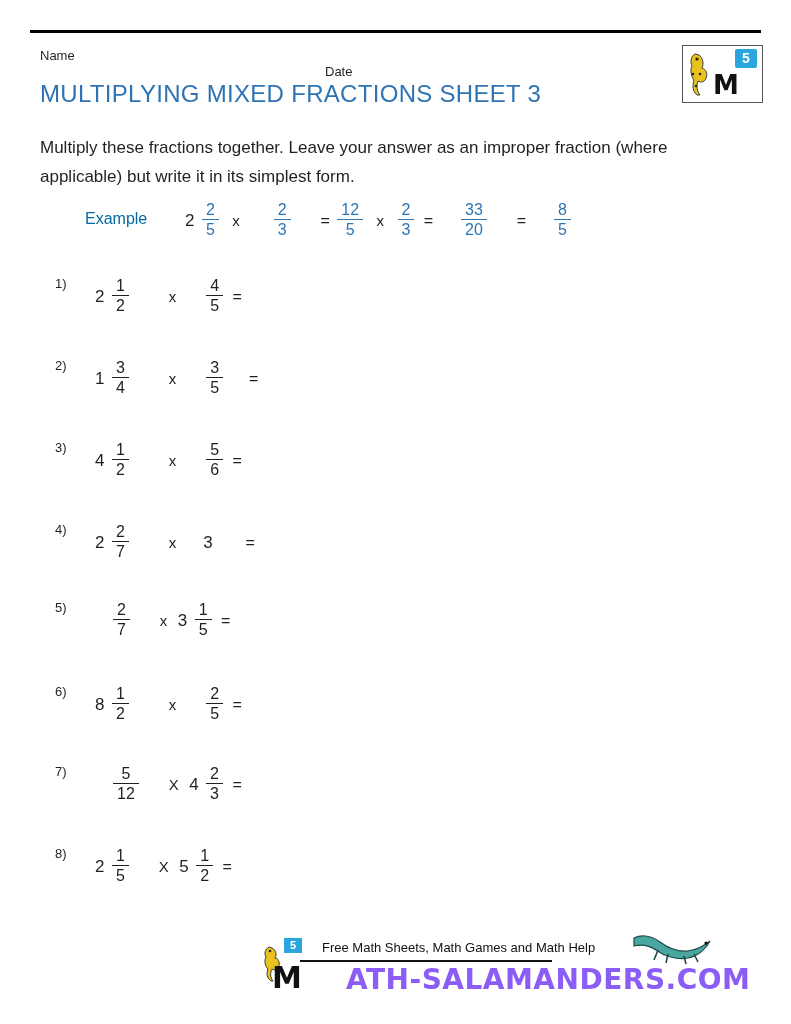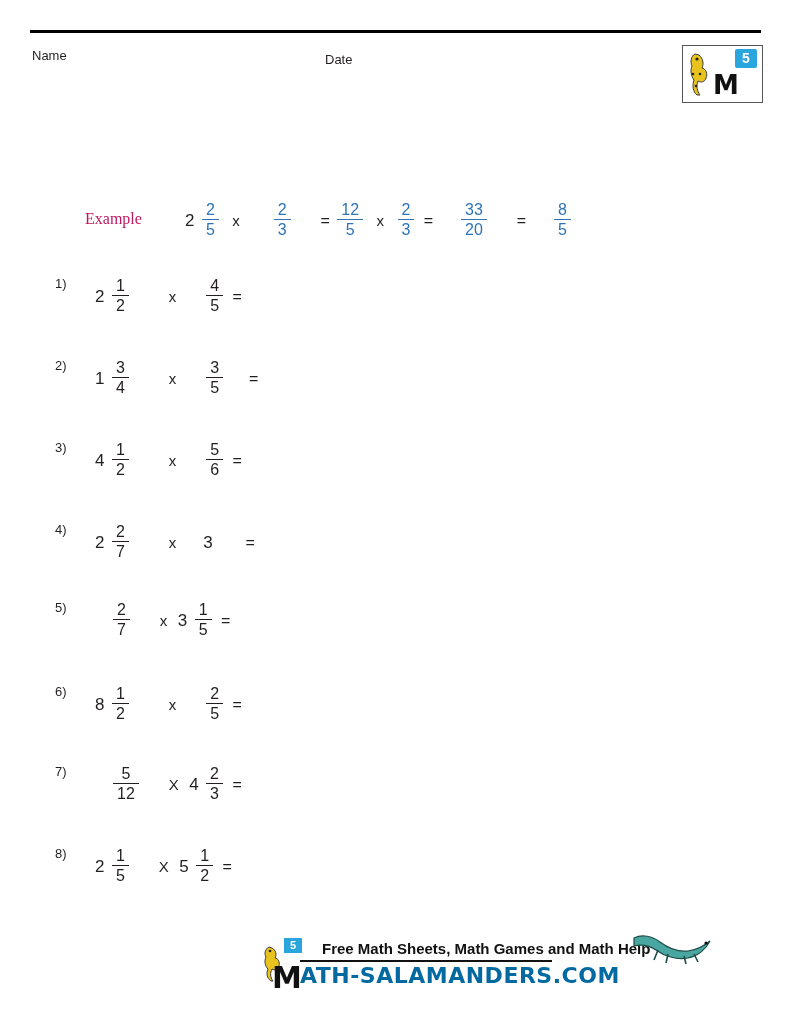--- a/index.html
+++ b/index.html
@@ -26,29 +26,29 @@
     left: 30px;
     top: 30px;
     width: 731px;
     height: 3px;
     background: #000000;
   }
 
   
   .hdr-name {
     position: absolute;
-    left: 32px;
+    left: 40px;
     top: 48px;
     font-size: 13px;
     color: #231f20;
   }
   .hdr-date {
     position: absolute;
     left: 325px;
-    top: 52px;
+    top: 64px;
     font-size: 13px;
     color: #231f20;
   }
 
   
   .logo-box {
     position: absolute;
     left: 682px;
     top: 45px;
     width: 79px;
@@ -155,22 +155,21 @@
     left: 40px;
     top: 200px;
     width: 700px;
     height: 48px;
   }
   .example-label {
     position: absolute;
     left: 45px;
     top: 10px;
     font-size: 16px;
-    color: #be185d;
-    font-family: Liberation Serif, serif;
+    color: #0369a1;
   }
   .example-expr {
     position: absolute;
     left: 145px;
     top: 2px;
     white-space: nowrap;
   }
   .example-expr .frac .num,
   .example-expr .frac .den {
     color: #2e74b5;
@@ -236,41 +235,42 @@
     color: #fff;
     font-size: 11px;
     font-weight: bold;
     text-align: center;
     line-height: 15px;
   }
   .footer-tag {
     position: absolute;
     left: 322px;
     top: 10px;
-    font-size: 15px;
-    font-weight: bold;
+    font-size: 13px;
+    font-weight: normal;
     color: #111;
   }
   .footer-rule {
     position: absolute;
     left: 300px;
     top: 30px;
     width: 252px;
     height: 2px;
     background: #111;
   }
   .footer-url {
     position: absolute;
     left: 300px;
     top: 33px;
-    font-size: 22px;
+    font-size: 28px;
     font-weight: bold;
-    color: #0369a1;
+    color: #8b5cf6;
     letter-spacing: 0.5px;
     font-family: "DejaVu Sans", sans-serif;
+    padding-left: 46px;
   }
   .footer-m {
     position: absolute;
     left: 272px;
     top: 30px;
     font-size: 30px;
     font-weight: bold;
     letter-spacing: -3px;
     color: #111;
     font-family: "DejaVu Sans", sans-serif;
@@ -298,21 +298,23 @@
       <path d="M8 4 C4 6 3 12 5 16 C3 20 4 26 7 30 C5 36 6 42 10 45 L13 45 C10 41 9 36 11 31 C14 33 18 32 19 28 C21 24 19 19 15 18 C17 14 16 8 12 5 Z" fill="#e8c21e" stroke="#3b3b3b" stroke-width="1"></path>
       <circle cx="10" cy="9" r="1.6" fill="#222"></circle>
       <circle cx="6" cy="24" r="1.3" fill="#222"></circle>
       <circle cx="13" cy="24" r="1.3" fill="#222"></circle>
       <circle cx="9" cy="36" r="1.3" fill="#222"></circle>
     </svg>
     <div class="logo-grade">5</div>
     <div class="logo-m">M</div>
   </div>
 
-
+  <h1 class="title">MULTIPLYING MIXED FRACTIONS SHEET 3</h1>
+
+  <div class="instructions">Multiply these fractions together. Leave your answer as an improper fraction (where applicable) but write it in its simplest form.</div>
 
   <div class="example-row">
     <div class="example-label">Example</div>
     <div class="example-expr">
       <span class="whole">2</span>
       <span class="frac">
         <span class="num">2</span>
         <span class="bar"></span>
         <span class="den">5</span>
       </span>

